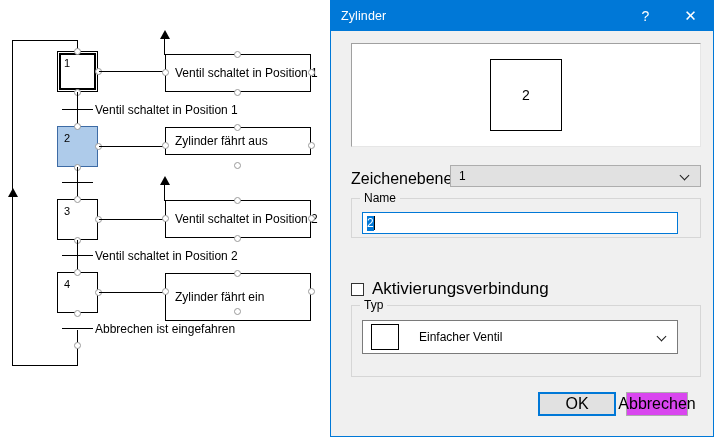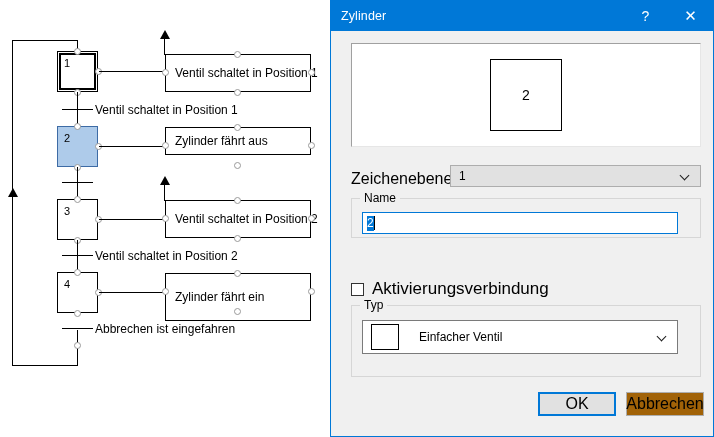--- a/index.html
+++ b/index.html
@@ -157,22 +157,22 @@
   .dlg-btn{
     position:absolute;box-sizing:border-box;height:24px;
     display:flex;align-items:center;justify-content:center;
     font-size:16px;color:#000;
   }
   #ok-btn{
     left:207px;top:361px;width:78px;
     background:#e1e1e1;border:2px solid #0078d7;
   }
   #cancel-btn{
-    left:295px;top:361px;width:78px;
-    background:#a16207;border:1px solid #adadad;
+    left:295px;top:361px;width:62px;
+    background:#d946ef;border:1px solid #adadad;
   }
 </style>
 </head>
 <body>
 
 <div id="diagram-canvas">
 
   <div class="ln v" style="left:12px;top:40px;height:326px;"></div>
   <div class="ln h" style="left:12px;top:40px;width:66px;"></div>
   <div class="ln h" style="left:12px;top:365px;width:66px;"></div>

